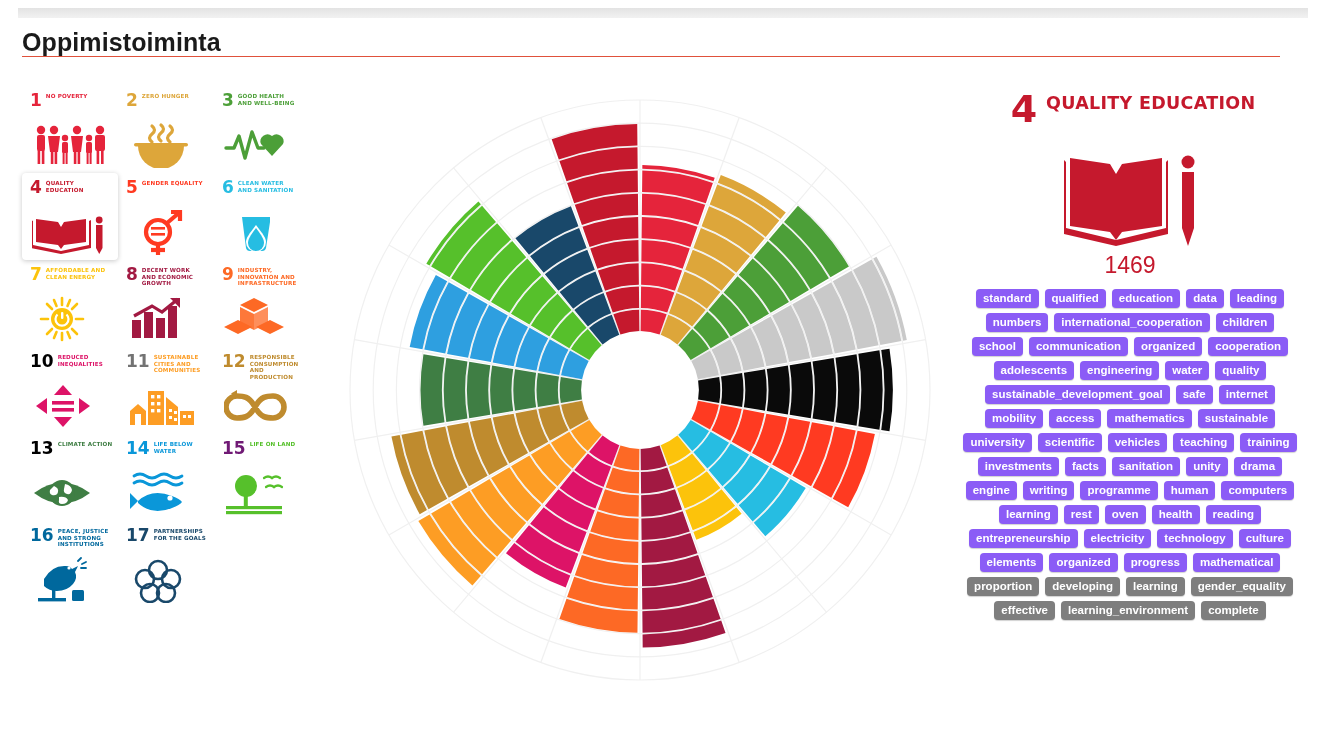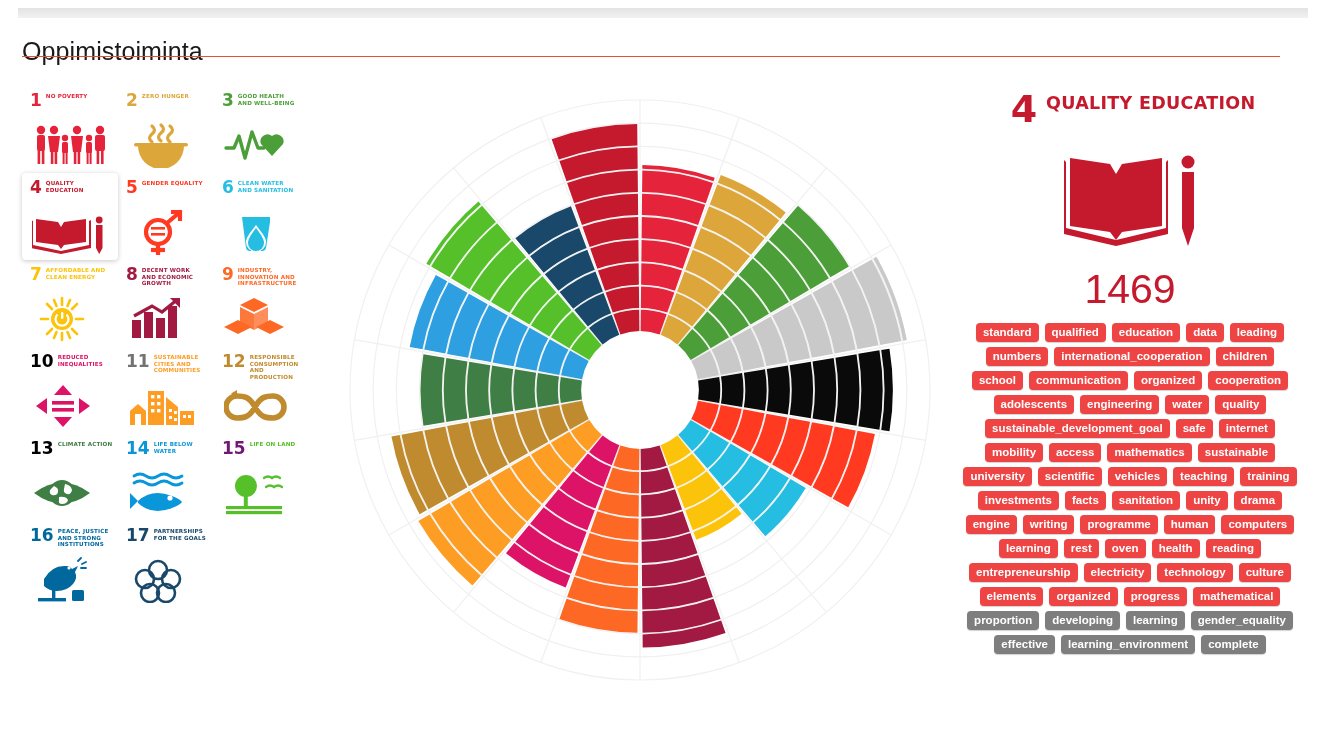--- a/index.html
+++ b/index.html
@@ -15,22 +15,22 @@
   
   .topbar {
     position: absolute; left: 18px; top: 8px;
     width: 1290px; height: 10px;
     background: linear-gradient(to bottom, #e3e3e3 0%, #ececec 60%, #f1f1f1 100%);
   }
 
   
   .header { position: absolute; left: 0; top: 18px; width: 1334px; height: 44px; }
   .page-title {
-    position: absolute; left: 22px; top: 16px;
-    font-size: 25px; font-weight: 400; color: #1a1a1a;
+    position: absolute; left: 22px; top: 7px;
+    font-size: 25px; font-weight: 700; color: #1a1a1a;
     letter-spacing: .1px; line-height: 34px;
   }
   .title-rule {
     position: absolute; left: 22px; top: 38px;
     width: 1258px; height: 1px; background: #e0513b;
   }
 
   
   .sdg-grid {
     position: absolute; left: 22px; top: 86px;
@@ -84,41 +84,41 @@
     font-size: 38px; font-weight: 700; color: #C5192D; line-height: 34px;
   }
   .goal-title {
     font-family: "DejaVu Sans", sans-serif;
     font-size: 17.5px; font-weight: 700; color: #C5192D;
     line-height: 19px; letter-spacing: .3px; text-transform: uppercase;
     padding-top: 2px;
   }
   .goal-art { display:flex; justify-content:center; margin-top: 16px; }
   .goal-count {
-    text-align: center; margin-top: 14px;
-    font-size: 41px; font-weight: 400; color: #C5192D;
+    text-align: center; 
+    font-size: 23px; font-weight: 400; color: #C5192D;
     font-family: "Liberation Sans", sans-serif;
   }
   .tag-cloud {
     margin-top: 10px;
     display: flex; flex-wrap: wrap; justify-content: center;
     gap: 5px 6px;
     width: 340px;
   }
   .tag {
     display: inline-block;
     padding: 2px 7px 3px 7px;
     border-radius: 4px;
     font-size: 11.5px; font-weight: 700;
     color: #ffffff;
     line-height: 14px;
     white-space: nowrap;
     box-shadow: 0 1px 1px rgba(0,0,0,.18);
   }
-  .tag.red  { background: #ef4444; }
+  .tag.red  { background: #8b5cf6; }
   .tag.gray { background: #7E7E7E; }
 </style>
 </head>
 <body>
 
 <div id="app">
 
   <div class="topbar"></div>
 
   <div class="header">

